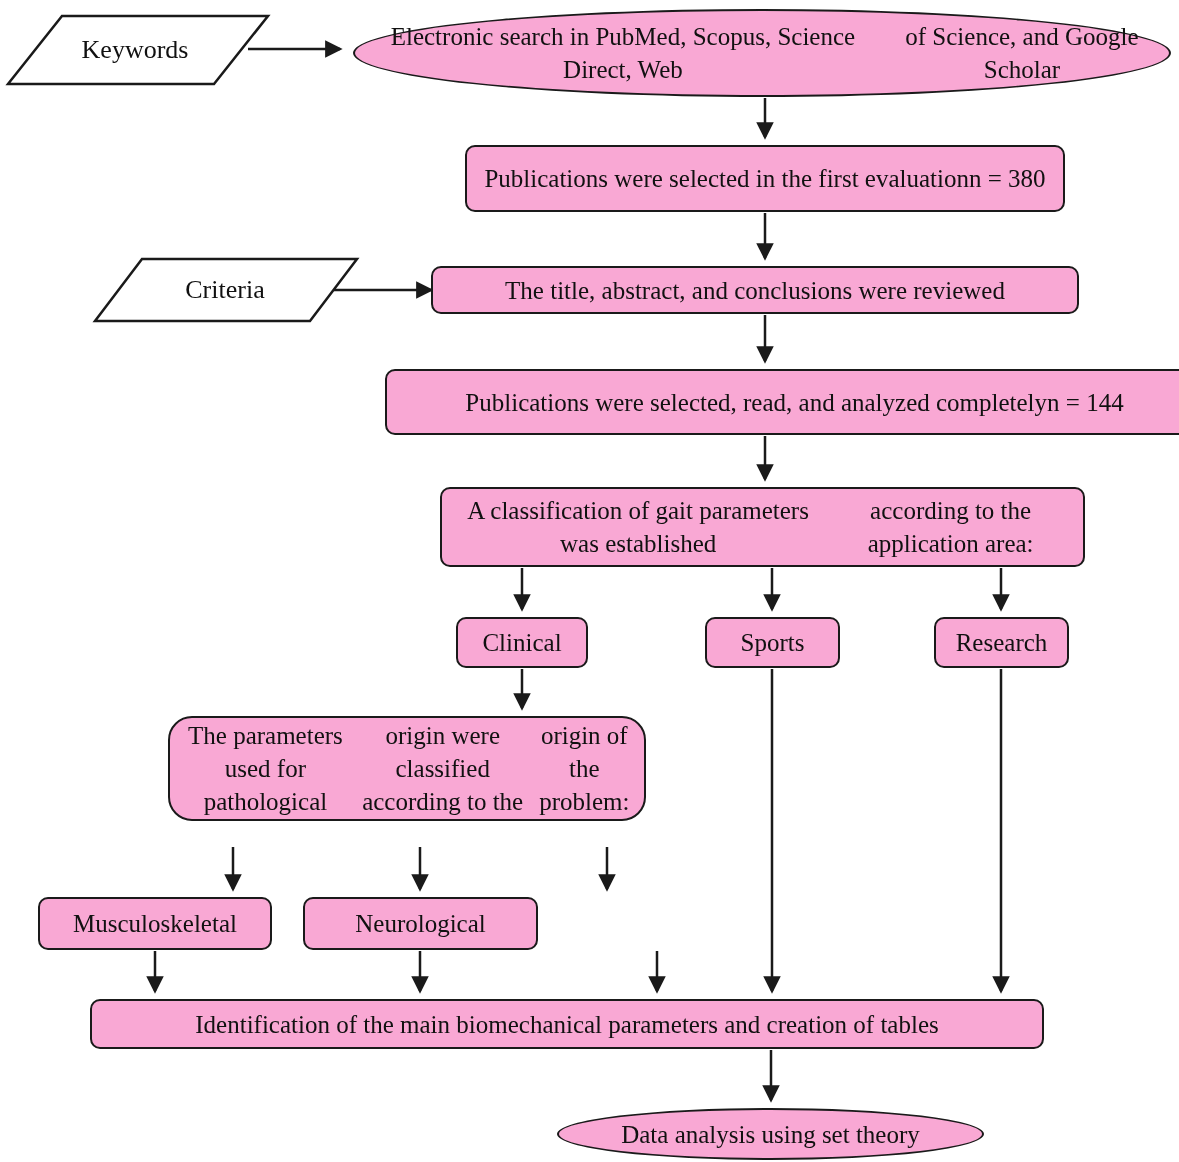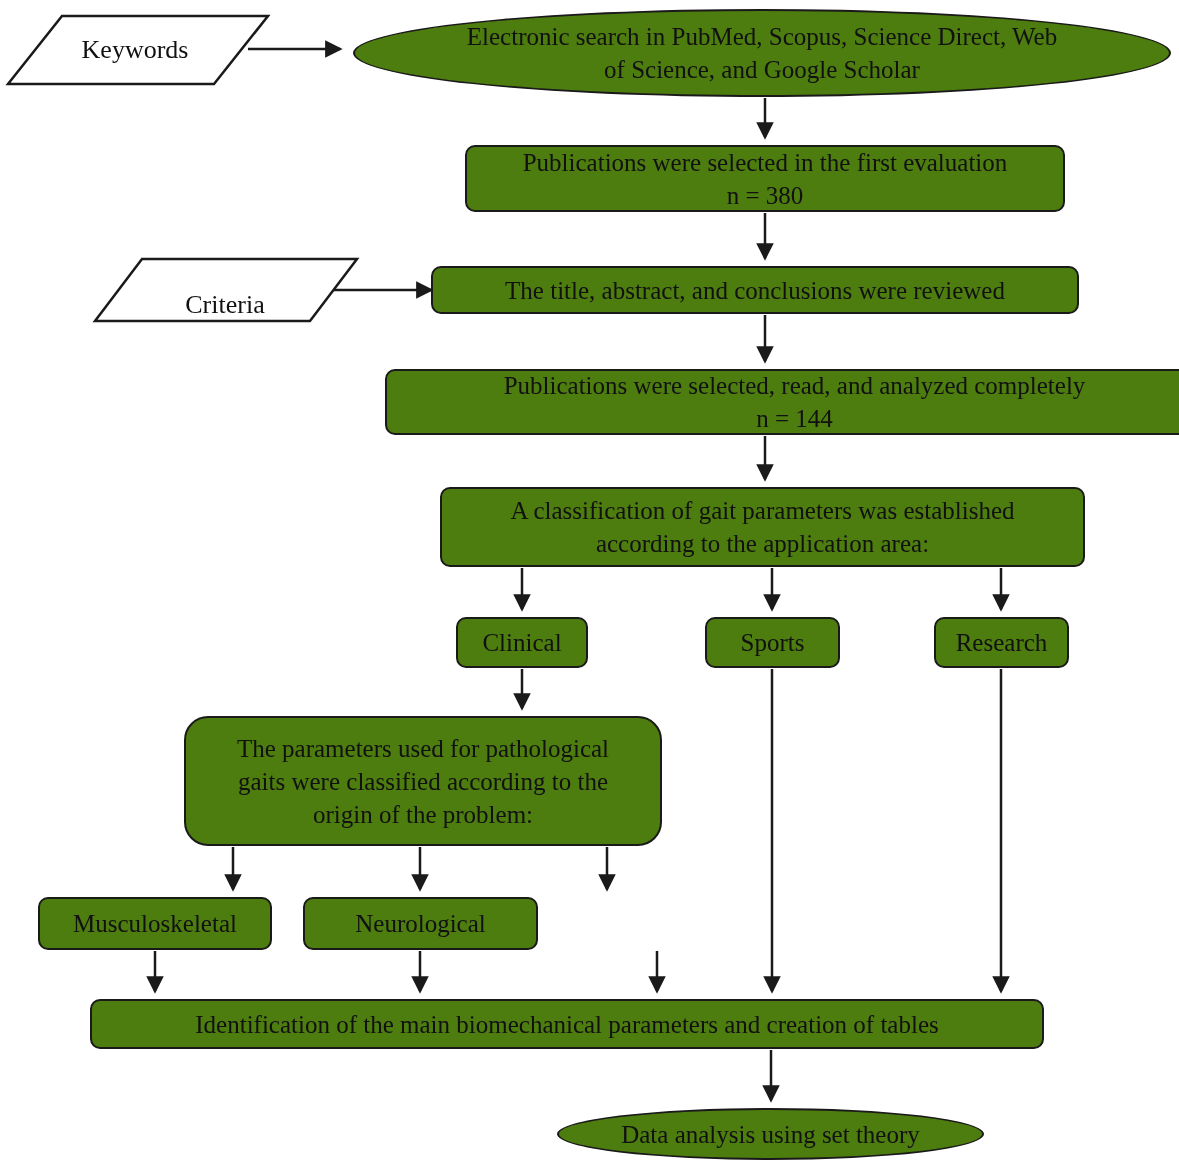--- a/index.html
+++ b/index.html
@@ -9,23 +9,23 @@
     background:#ffffff;
     font-family:"Liberation Serif", serif;
     color:#111111;
     overflow:hidden;
   }
   #edges{position:absolute;left:0;top:0;width:1179px;height:1162px;}
   .node{
     position:absolute;
     box-sizing:border-box;
     border:2px solid #1a1a1a;
-    background:#4d7c0f;
+    background:#f9a8d4;
     display:flex;
-    flex-direction:column;
+    flex-direction:row;
     align-items:center;
     justify-content:center;
     text-align:center;
     font-size:25px;
     line-height:1.32;
     border-radius:10px;
     padding:0 8px;
   }
   .ellipse{border-radius:50%;}
   .biground{border-radius:24px;}
@@ -69,21 +69,21 @@
     <line x1="420" y1="951" x2="420" y2="991" stroke="#1a1a1a" stroke-width="2.5" marker-end="url(#arrow)"></line>
     <line x1="657" y1="951" x2="657" y2="991" stroke="#1a1a1a" stroke-width="2.5" marker-end="url(#arrow)"></line>
     <line x1="772" y1="669" x2="772" y2="991" stroke="#1a1a1a" stroke-width="2.5" marker-end="url(#arrow)"></line>
     <line x1="1001" y1="669" x2="1001" y2="991" stroke="#1a1a1a" stroke-width="2.5" marker-end="url(#arrow)"></line>
     <line x1="771" y1="1050" x2="771" y2="1100" stroke="#1a1a1a" stroke-width="2.5" marker-end="url(#arrow)"></line>
   </svg>
 
   <div class="ptext" style="left:30px;top:16px;width:210px;height:68px;">
     <span>Keywords</span>
   </div>
-  <div class="ptext" style="left:120px;top:274px;width:210px;height:62px;">
+  <div class="ptext" style="left:120px;top:259px;width:210px;height:62px;">
     <span>Criteria</span>
   </div>
 
   <div class="node ellipse" style="left:353px;top:9px;width:818px;height:88px;">
     <span class="line">Electronic search in PubMed, Scopus, Science Direct, Web</span>
     <span class="line">of Science, and Google Scholar</span>
   </div>
 
   <div class="node" style="left:465px;top:145px;width:600px;height:67px;">
     <span class="line">Publications were selected in the first evaluation</span>
@@ -107,23 +107,23 @@
   <div class="node" style="left:456px;top:617px;width:132px;height:51px;">
     <span class="line">Clinical</span>
   </div>
   <div class="node" style="left:705px;top:617px;width:135px;height:51px;">
     <span class="line">Sports</span>
   </div>
   <div class="node" style="left:934px;top:617px;width:135px;height:51px;">
     <span class="line">Research</span>
   </div>
 
-  <div class="node biground" style="left:184px;top:716px;width:478px;height:130px;">
+  <div class="node biground" style="left:168px;top:716px;width:478px;height:105px;">
     <span class="line">The parameters used for pathological</span>
-    <span class="line">gaits were classified according to the</span>
+    <span class="line">origin were classified according to the</span>
     <span class="line">origin of the problem:</span>
   </div>
 
   <div class="node" style="left:38px;top:897px;width:234px;height:53px;">
     <span class="line">Musculoskeletal</span>
   </div>
   <div class="node" style="left:303px;top:897px;width:235px;height:53px;">
     <span class="line">Neurological</span>
   </div>
 

